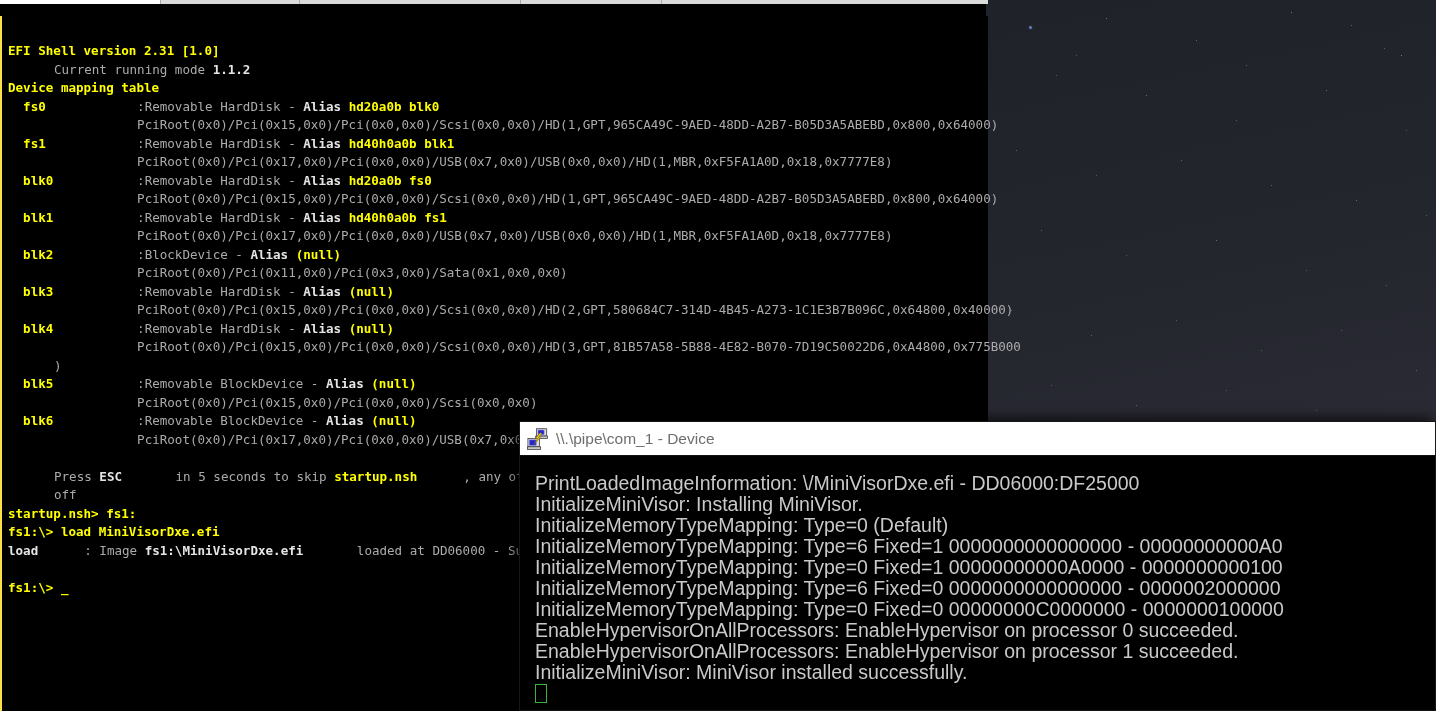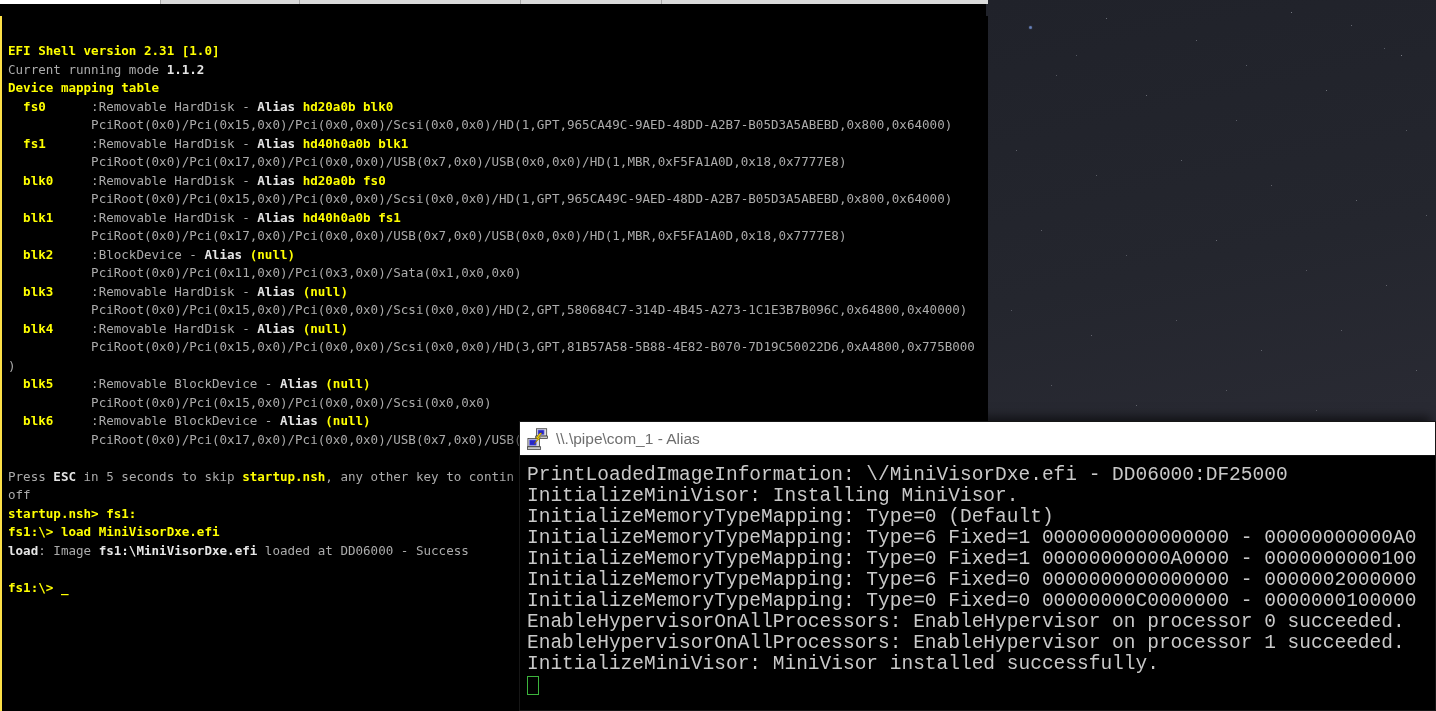--- a/index.html
+++ b/index.html
@@ -50,43 +50,43 @@
   .efi-window{
     position:absolute;left:0;top:16px;width:988px;height:707px;
     background:#000;border-left:2px solid #fde047;z-index:2;box-sizing:border-box;
   }
   .efi-terminal{
     margin:26px 0 0 0;padding:0 0 0 6px;
     font-family:"DejaVu Sans Mono",monospace;font-size:12.55px;line-height:18.5px;
     white-space:pre;
   }
   .efi-terminal .t-line{white-space:pre;height:18.5px;}
-  .c-g{color:#ababab;font-weight:normal;}
+  .c-g{color:#ababab;font-weight:normal;margin-left:46px;}
   .c-y{color:#ffff00;font-weight:bold;}
   .c-w{color:#e5e5e5;font-weight:bold;}
   .c-cur{color:#ffff00;font-weight:bold;}
 
   
   .putty-window{
     position:absolute;left:519px;top:421px;width:917px;height:290px;
     background:#000;border:1px solid #161616;box-sizing:border-box;z-index:3;
     box-shadow:-5px -4px 10px rgba(0,0,0,0.6);
   }
   .putty-titlebar{
     height:33px;background:#ffffff;display:flex;align-items:center;
     border-bottom:1px solid #111;
   }
   .putty-icon{display:inline-flex;margin:0 7px 0 7px;width:22px;height:24px;}
   .putty-title{
     font-family:"Liberation Sans",sans-serif;font-size:15.5px;color:#6e6e6e;
     white-space:nowrap;
   }
   .putty-terminal{
-    margin:4px;padding:5px 0 0 3px;
-    font-family:Liberation Mono, monospace;font-size:19.5px;line-height:21px;
+    margin:12px;padding:5px 0 0 3px;
+    font-family:Liberation Sans, sans-serif;font-size:19.5px;line-height:21px;
     color:#c9c9c9;white-space:pre;overflow:hidden;
   }
   .putty-terminal .t-line{white-space:pre;height:21px;}
   .putty-cursor{
     display:inline-block;width:10px;height:17px;margin-top:1px;
     border:1px solid #3cb43c;vertical-align:top;
   }
 </style>
 </head>
 <body>
@@ -113,16 +113,16 @@
       <svg viewBox="0 0 24 24" width="22" height="24" aria-hidden="true">
         <rect x="10.5" y="0.8" width="11" height="8" fill="#dcdcdc" stroke="#333" stroke-width="0.8"></rect>
         <rect x="12" y="2.2" width="6.6" height="5" fill="#2626c8" stroke="#7a7adf" stroke-width="0.7"></rect>
         <rect x="9.5" y="8.8" width="13" height="2.6" fill="#c9c9c9" stroke="#333" stroke-width="0.8"></rect>
         <rect x="1" y="11.5" width="12.5" height="9" fill="#dcdcdc" stroke="#333" stroke-width="0.8"></rect>
         <rect x="2.6" y="13" width="7.4" height="5.8" fill="#2626c8" stroke="#7a7adf" stroke-width="0.7"></rect>
         <rect x="0.4" y="20.5" width="14.5" height="2.8" fill="#c9c9c9" stroke="#333" stroke-width="0.8"></rect>
         <polygon points="14,5.5 9.5,11.5 11.8,11.5 7.8,17.5 14.6,10.5 12.2,10.5 16.4,5.5" fill="#ffe000" stroke="#7a5c00" stroke-width="0.6"></polygon>
       </svg>
     </span>
-    <span class="putty-title">\\.\pipe\com_1 - Alias</span>
+    <span class="putty-title">\\.\pipe\com_1 - Device</span>
   </div>
   <pre class="putty-terminal"><div class="t-line">PrintLoadedImageInformation: \/MiniVisorDxe.efi - DD06000:DF25000</div><div class="t-line">InitializeMiniVisor: Installing MiniVisor.</div><div class="t-line">InitializeMemoryTypeMapping: Type=0 (Default)</div><div class="t-line">InitializeMemoryTypeMapping: Type=6 Fixed=1 0000000000000000 - 00000000000A0</div><div class="t-line">InitializeMemoryTypeMapping: Type=0 Fixed=1 00000000000A0000 - 0000000000100</div><div class="t-line">InitializeMemoryTypeMapping: Type=6 Fixed=0 0000000000000000 - 0000002000000</div><div class="t-line">InitializeMemoryTypeMapping: Type=0 Fixed=0 00000000C0000000 - 0000000100000</div><div class="t-line">EnableHypervisorOnAllProcessors: EnableHypervisor on processor 0 succeeded.</div><div class="t-line">EnableHypervisorOnAllProcessors: EnableHypervisor on processor 1 succeeded.</div><div class="t-line">InitializeMiniVisor: MiniVisor installed successfully.</div><div class="t-line"><span class="putty-cursor"></span></div></pre>
 </div>
 
 </body></html>

